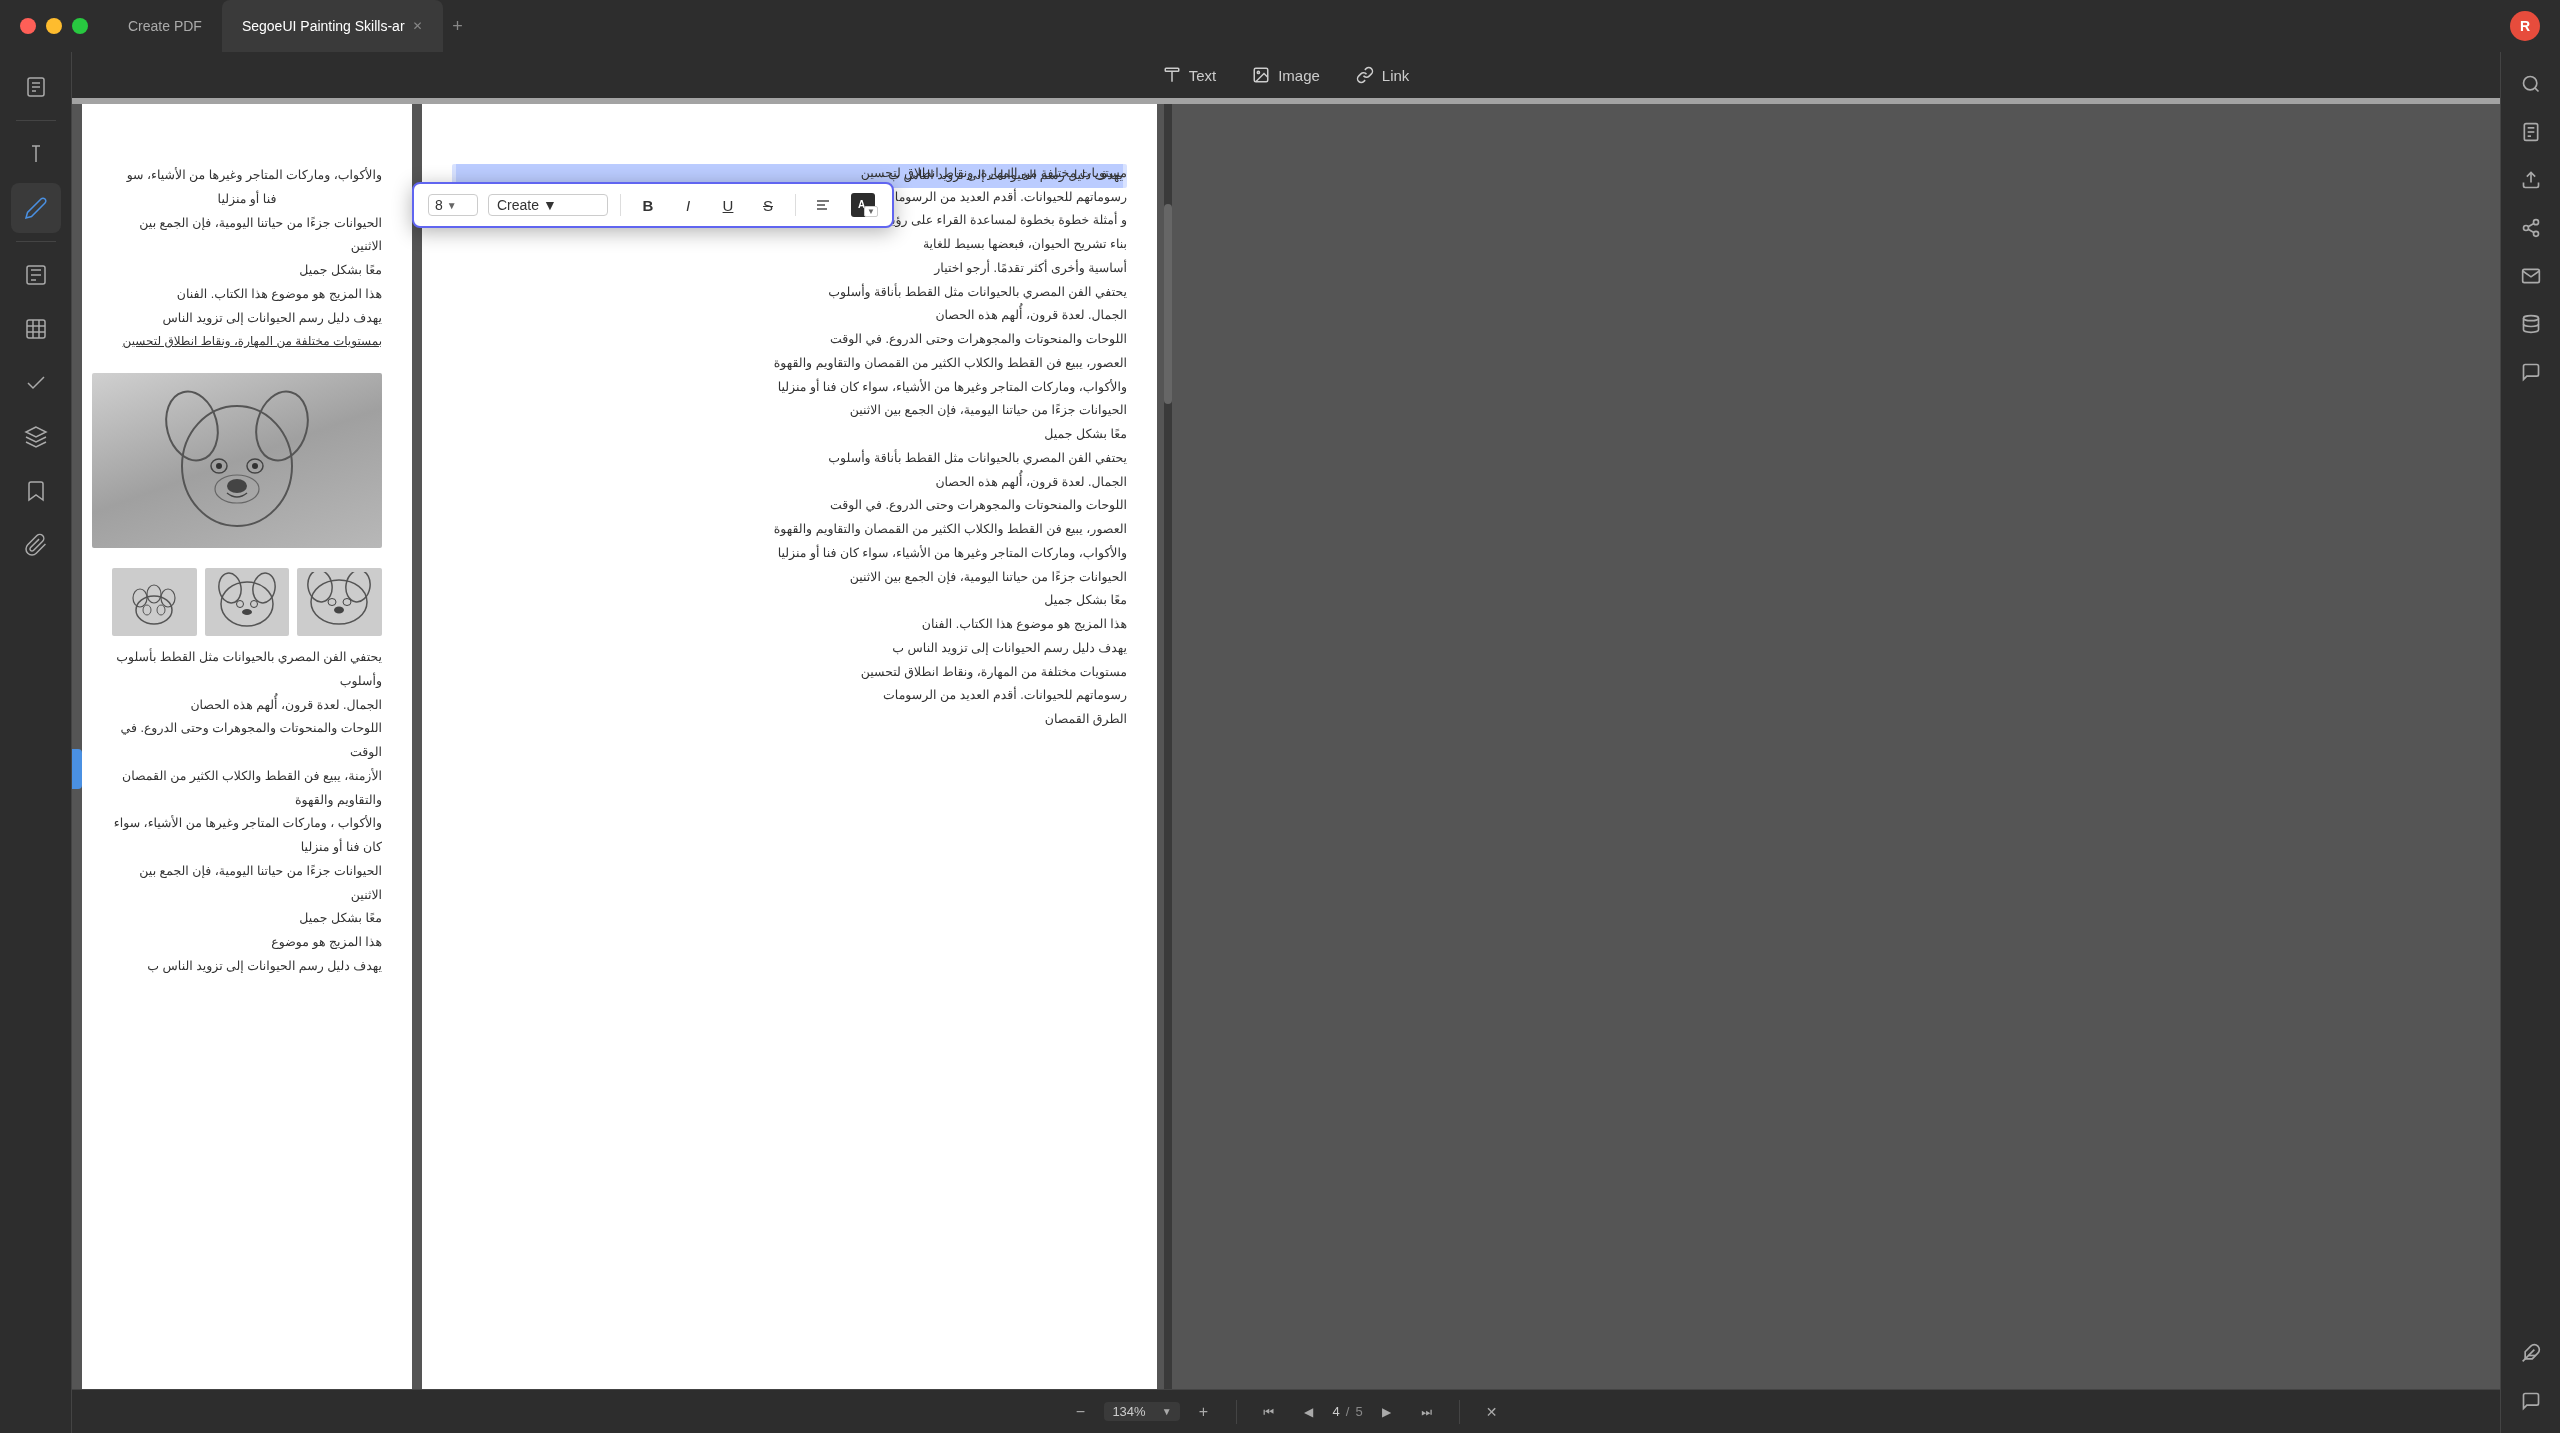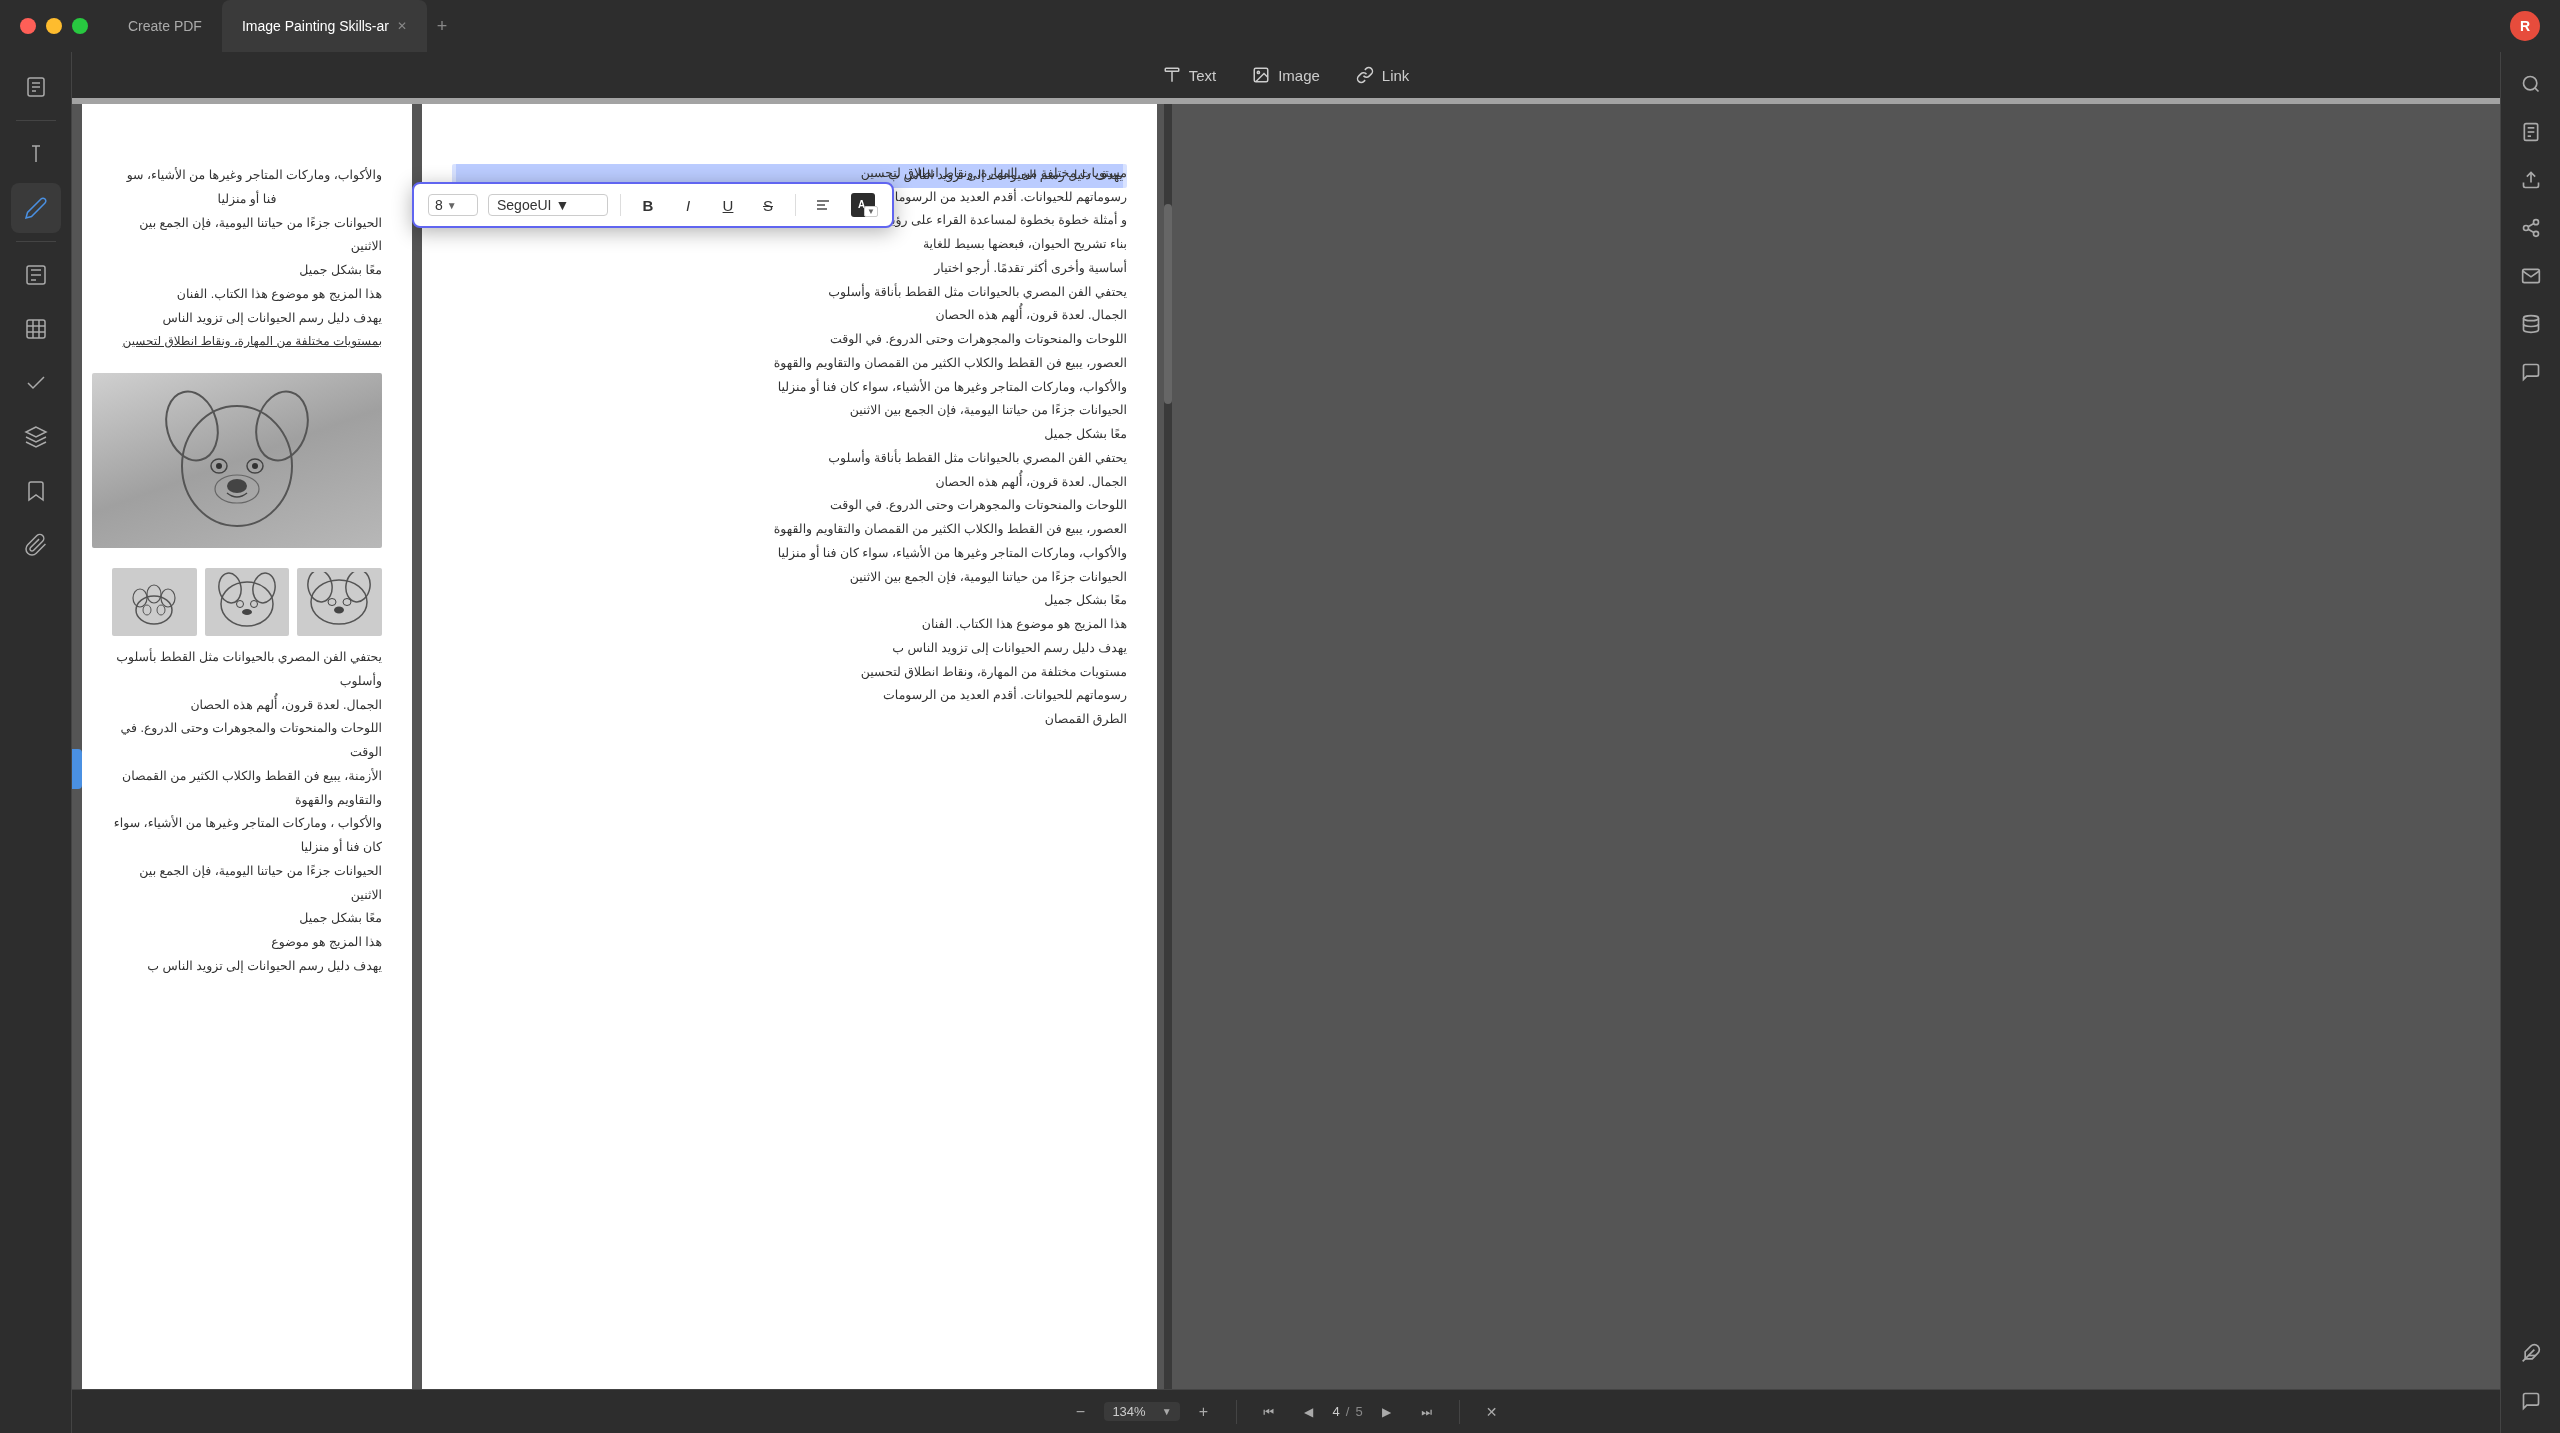--- a/index.html
+++ b/index.html
@@ -428,21 +428,21 @@
   <div class="traffic-lights">
     <div class="traffic-light tl-red"></div>
     <div class="traffic-light tl-yellow"></div>
     <div class="traffic-light tl-green"></div>
   </div>
   <div class="tabs">
     <div class="tab inactive">
       <span>Create PDF</span>
     </div>
     <div class="tab active">
-      <span>Image Painting Skills-ar</span>
+      <span>SegoeUI Painting Skills-ar</span>
       <span class="close-icon">✕</span>
     </div>
     <div class="tab-add">
       <span>+</span>
     </div>
   </div>
   <div class="titlebar-right">
     <div class="avatar">
       <span>R</span>
     </div>
@@ -556,21 +556,21 @@
 
       <div class="floating-toolbar">
         <div class="ft-inner">
 
           <div class="font-size-select">
             <span>8</span>
             <span class="arrow">▼</span>
           </div>
 
           <div class="font-family-select">
-            <span>SegoeUI</span>
+            <span>Create</span>
             <span class="arrow">▼</span>
           </div>
 
           <div class="toolbar-sep"></div>
 
           <div class="fmt-btn bold">
             <span>B</span>
           </div>
 
           <div class="fmt-btn italic">

